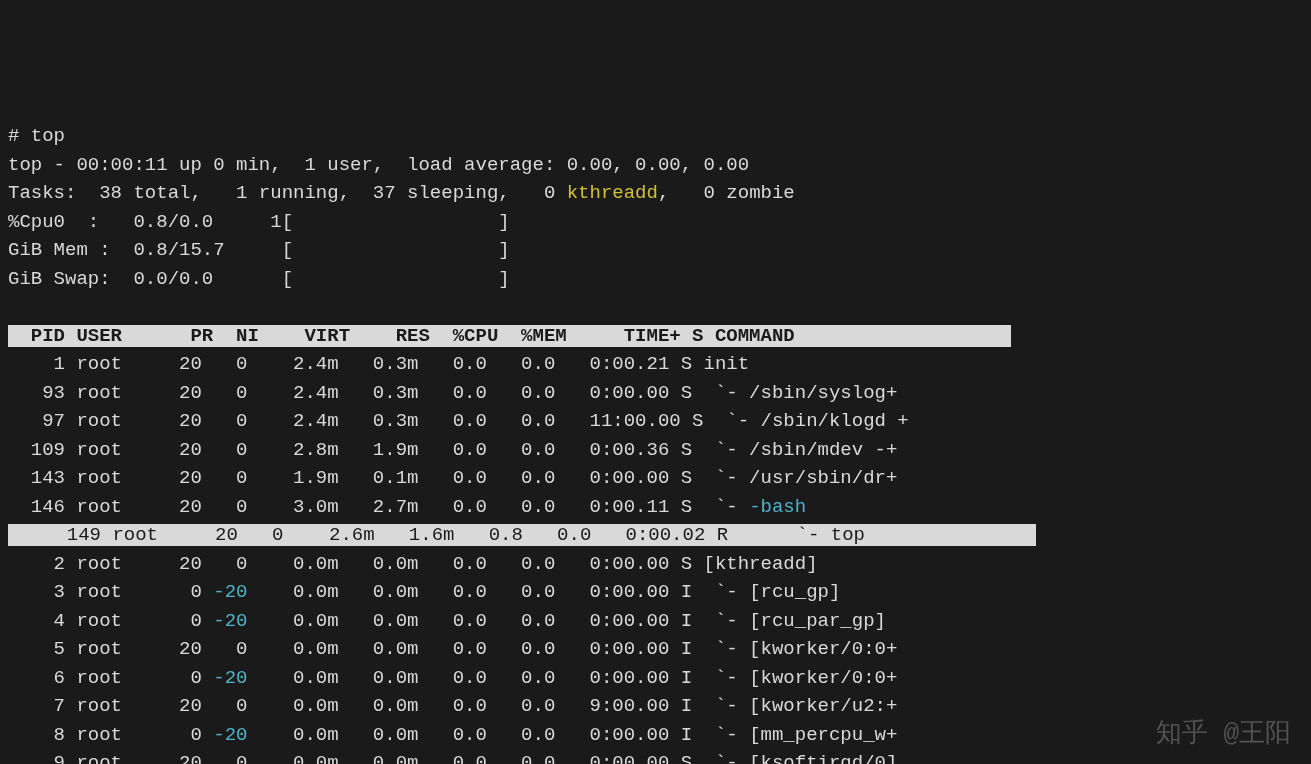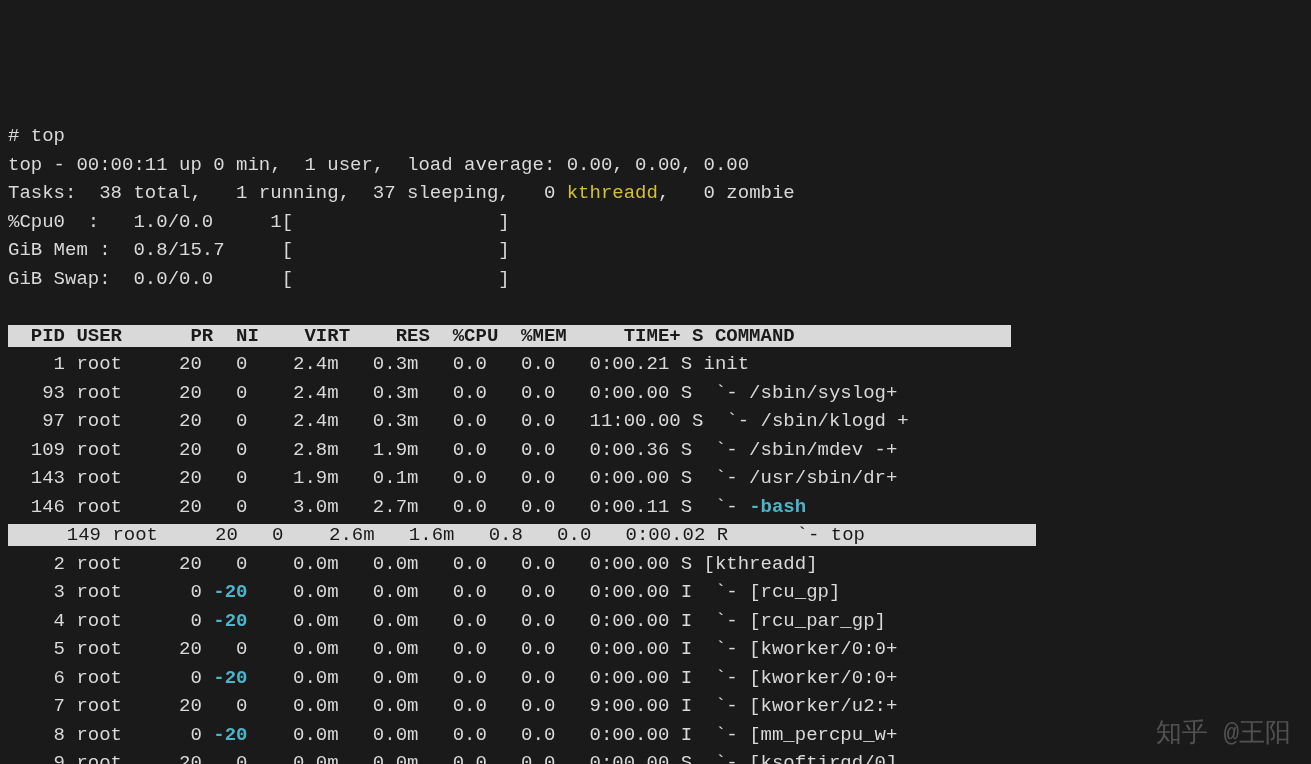--- a/index.html
+++ b/index.html
@@ -15,41 +15,41 @@
   .hdr-bar {
     background: #d9d9d9;
     color: #1a1a1a;
   }
   .hl-row {
     background: #d9d9d9;
     color: #1a1a1a;
     padding-left: 36px;
   }
   .yellow { color: #cfc037; }
-  .cyan   { color: #4db3c9; font-weight: bold; }
+  .cyan   { color: #4db3c9; }
   .bold   { font-weight: bold; text-align: center; }
   .watermark {
     position: absolute;
     right: 20px;
     bottom: 10px;
     color: #888;
     font-size: 26px;
     opacity: 0.5;
     pointer-events: none;
   }
 </style>
 </head>
 <body>
 
 
 
 <div><span># top</span>
 <span>top - 00:00:11 up 0 min,  1 user,  load average: 0.00, 0.00, 0.00</span>
 <span>Tasks:  38 total,   1 running,  37 sleeping,   0 </span><span class="yellow">kthreadd</span><span>,   0 zombie</span>
-<span>%Cpu0  :   1.0/0.0     1[                  ]</span>
+<span>%Cpu0  :   0.8/0.0     1[                  ]</span>
 <span>GiB Mem :  0.8/15.7     [                  ]</span>
 <span>GiB Swap:  0.0/0.0      [                  ]</span>
 
 <span class="hdr-bar bold">  PID USER      PR  NI    VIRT    RES  %CPU  %MEM     TIME+ S COMMAND                   </span>
 <span id="rows"><span>    1 root     20   0    2.4m   0.3m   0.0   0.0   0:00.21 S init</span>
 <span>   93 root     20   0    2.4m   0.3m   0.0   0.0   0:00.00 S  `- /sbin/syslog+</span>
 <span>   97 root     20   0    2.4m   0.3m   0.0   0.0   11:00.00 S  `- /sbin/klogd +</span>
 <span>  109 root     20   0    2.8m   1.9m   0.0   0.0   0:00.36 S  `- /sbin/mdev -+</span>
 <span>  143 root     20   0    1.9m   0.1m   0.0   0.0   0:00.00 S  `- /usr/sbin/dr+</span>
 <span>  146 root     20   0    3.0m   2.7m   0.0   0.0   0:00.11 S  `- <span class="cyan">-bash</span></span>

